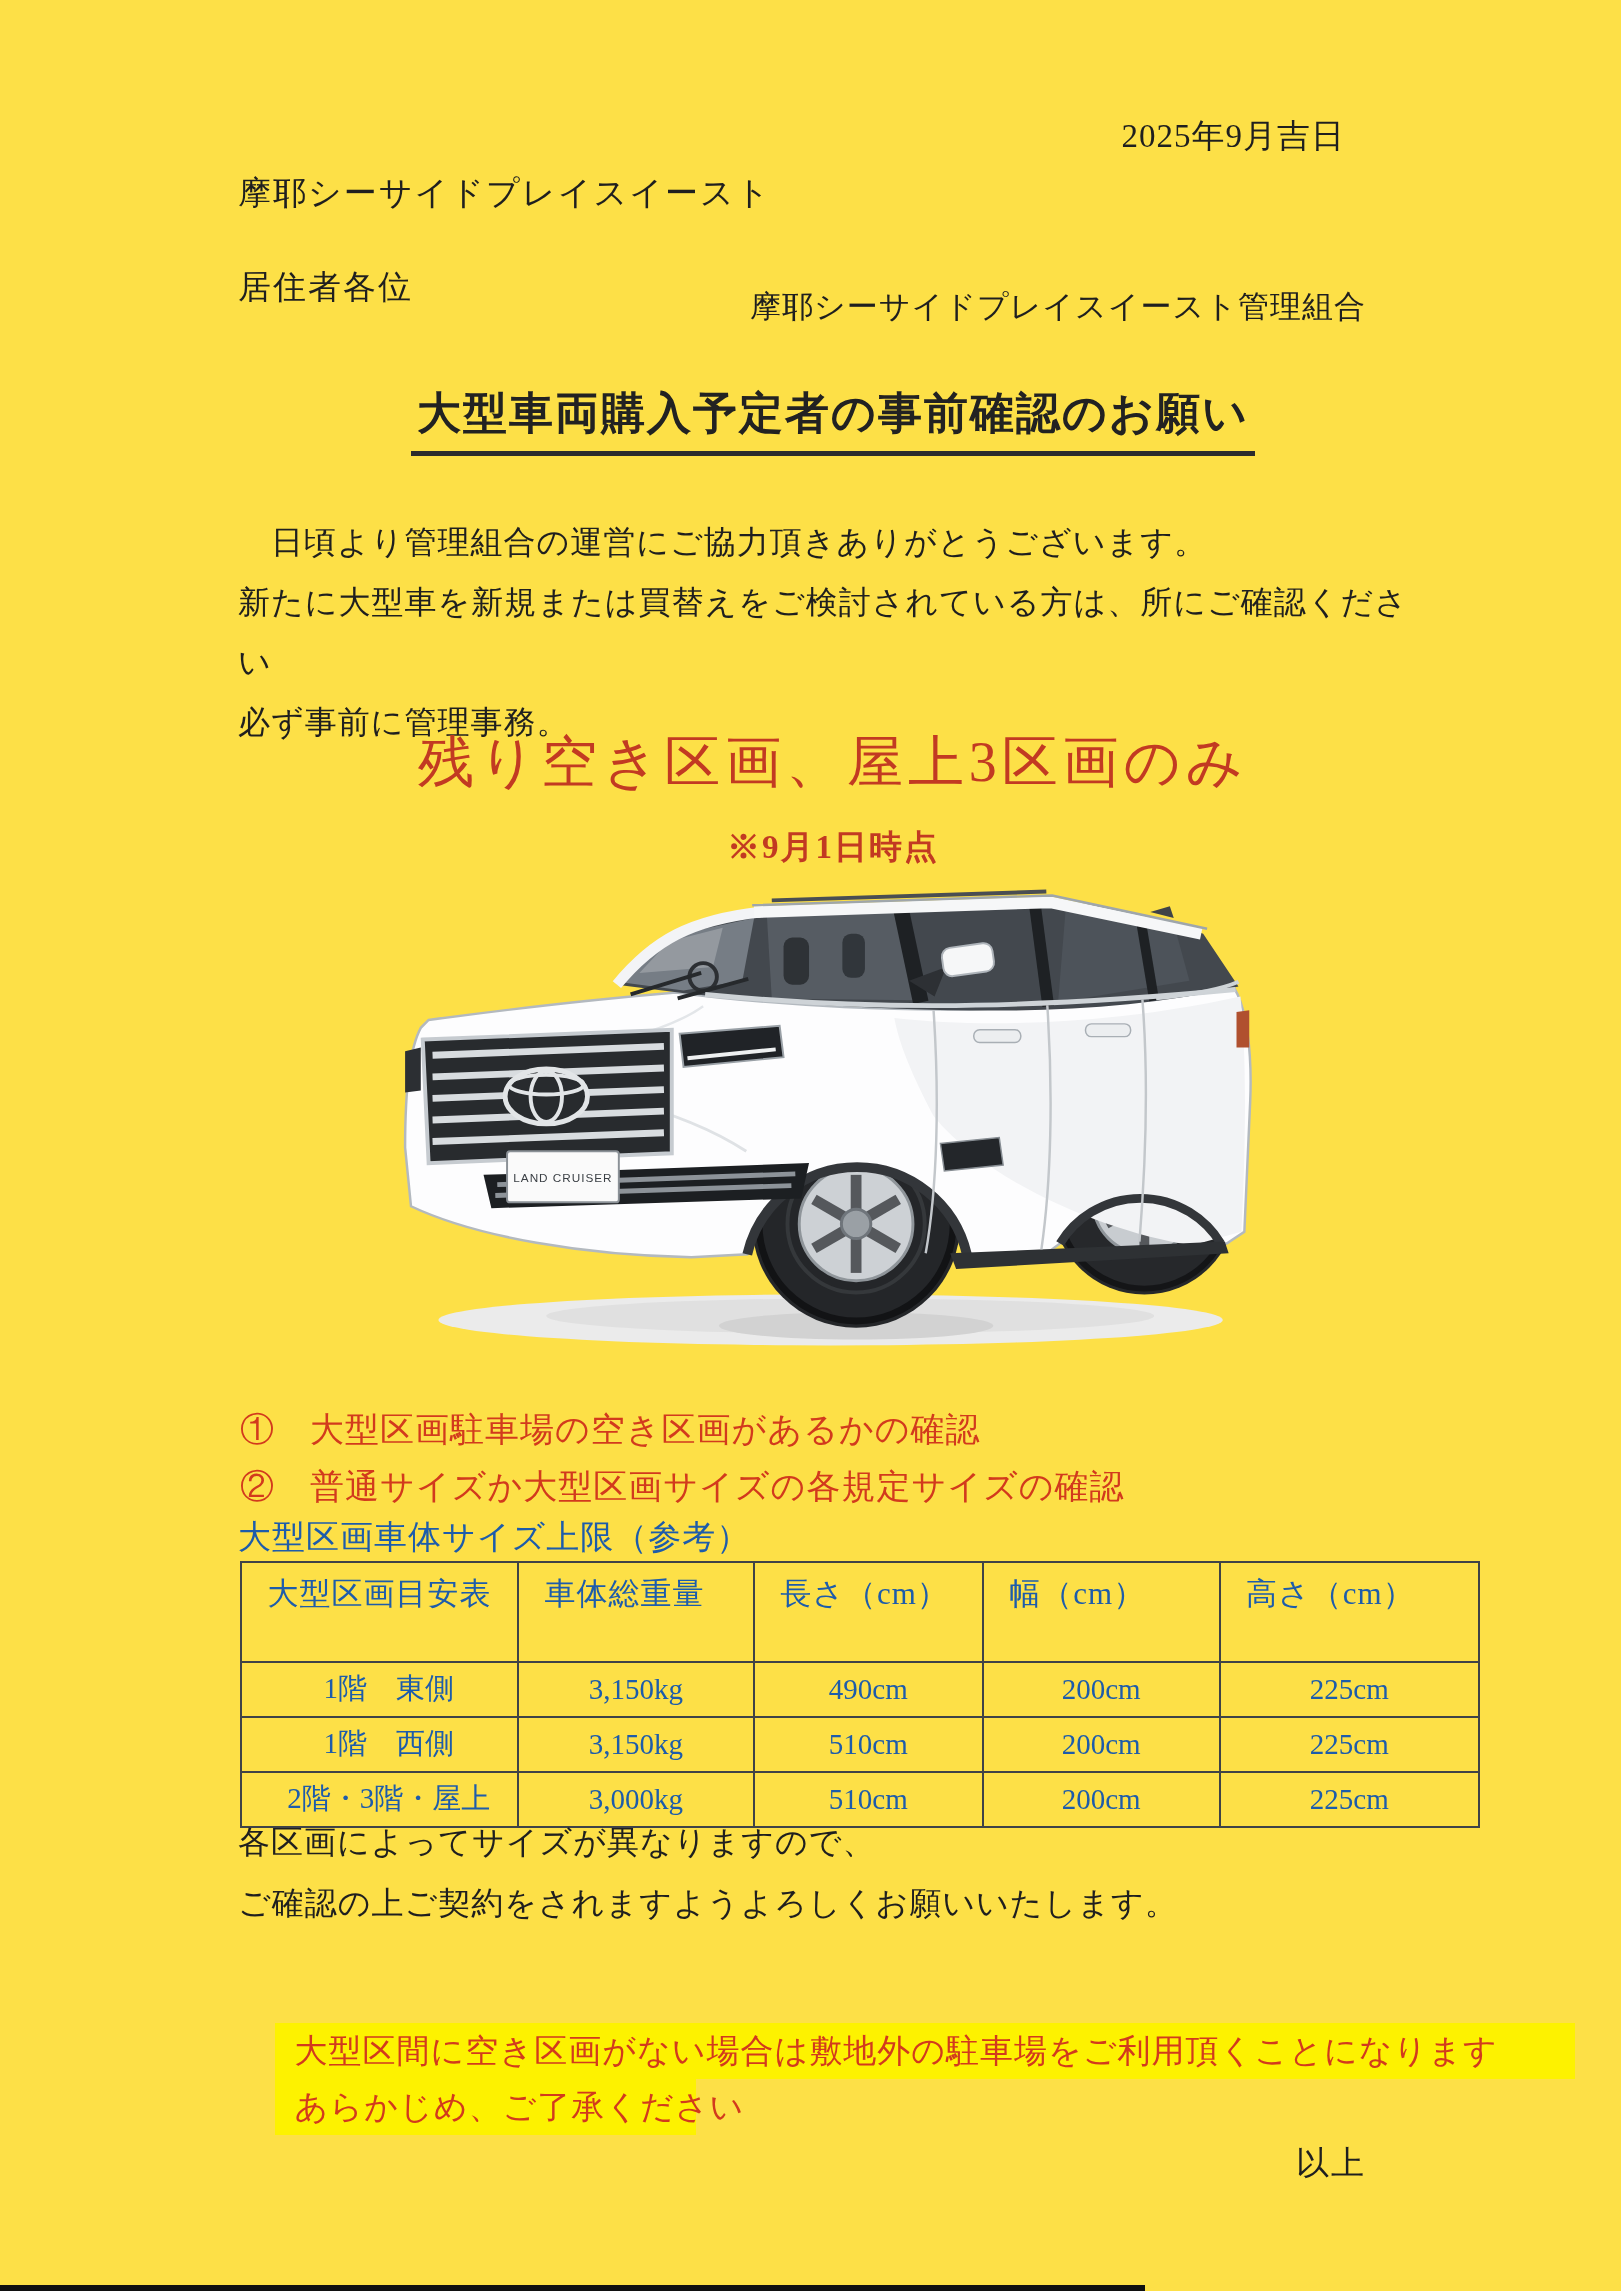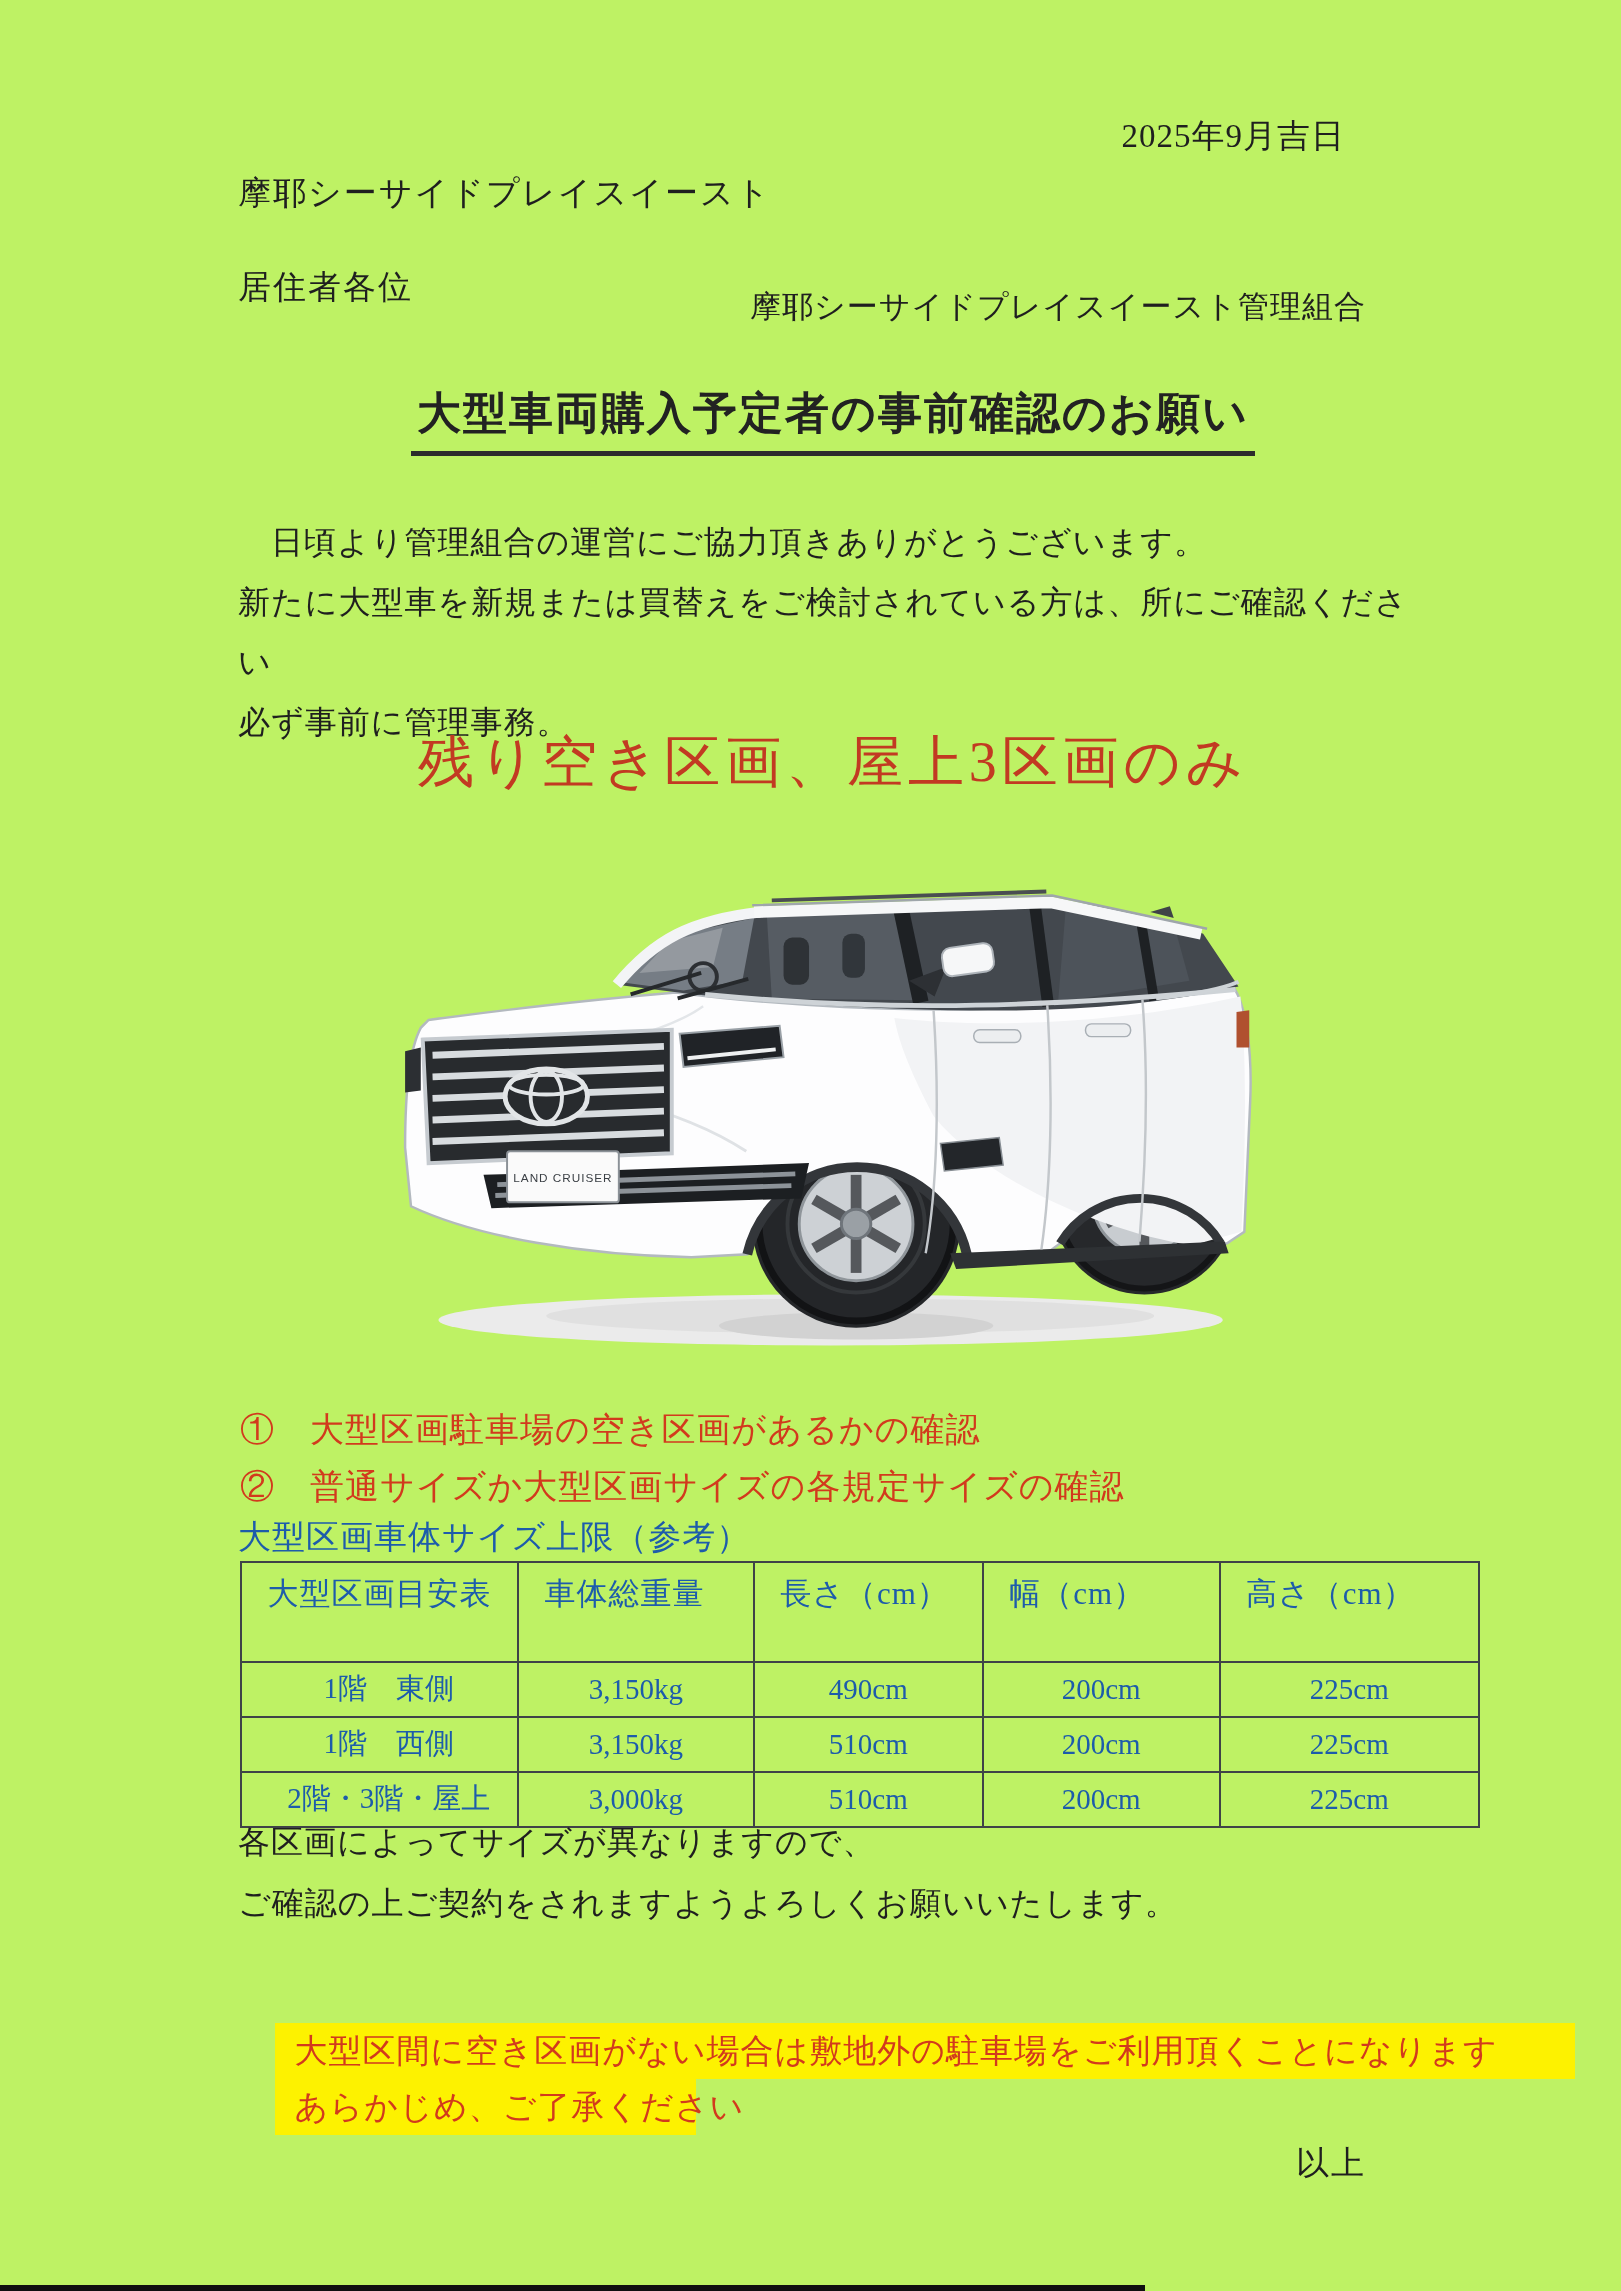--- a/index.html
+++ b/index.html
@@ -1,19 +1,19 @@
 <!DOCTYPE html>
 <html><head>
 <meta charset="utf-8">
 <style>
   html,body{margin:0;padding:0;background:#ffffff;}
   .page{
     position:relative;
     width:1621px;height:2292px;
-    background:#bef264;
+    background:#fde047;
     font-family:"Liberation Serif","DejaVu Serif",serif;
     color:#1f1f1f;
     overflow:hidden;
   }
   .abs{position:absolute;}
   .date{top:114px;right:276px;font-size:33px;letter-spacing:1px;}
   .addr1{top:171px;left:238px;font-size:33px;letter-spacing:2px;}
   .addr2{top:233px;left:238px;font-size:33px;letter-spacing:2px;margin-top:32px;}
   .sender{top:286px;right:255px;font-size:31px;letter-spacing:1px;}
   .center-band{left:98px;width:1470px;text-align:center;}
@@ -77,20 +77,23 @@
   </div>
 
   <div class="abs body-par">
     <div>　日頃より管理組合の運営にご協力頂きありがとうございます。</div>
     <div>新たに大型車を新規または買替えをご検討されている方は、所にご確認ください</div>
     <div>必ず事前に管理事務。</div>
   </div>
 
   <div class="abs center-band headline-band">
     <span class="headline">残り空き区画、屋上3区画のみ</span>
+  </div>
+  <div class="abs center-band headline-note-band">
+    <span class="headline-note">※9月1日時点</span>
   </div>
 
   <div class="abs car-wrap">
     <svg viewBox="0 0 920 520" width="902" height="510">
 
       <ellipse cx="480" cy="466" rx="400" ry="26" fill="#ebebeb"></ellipse>
       <ellipse cx="500" cy="462" rx="310" ry="18" fill="#e0e0e0"></ellipse>
       <ellipse cx="506" cy="472" rx="140" ry="14" fill="#d2d2d2"></ellipse>
 
       <g>

